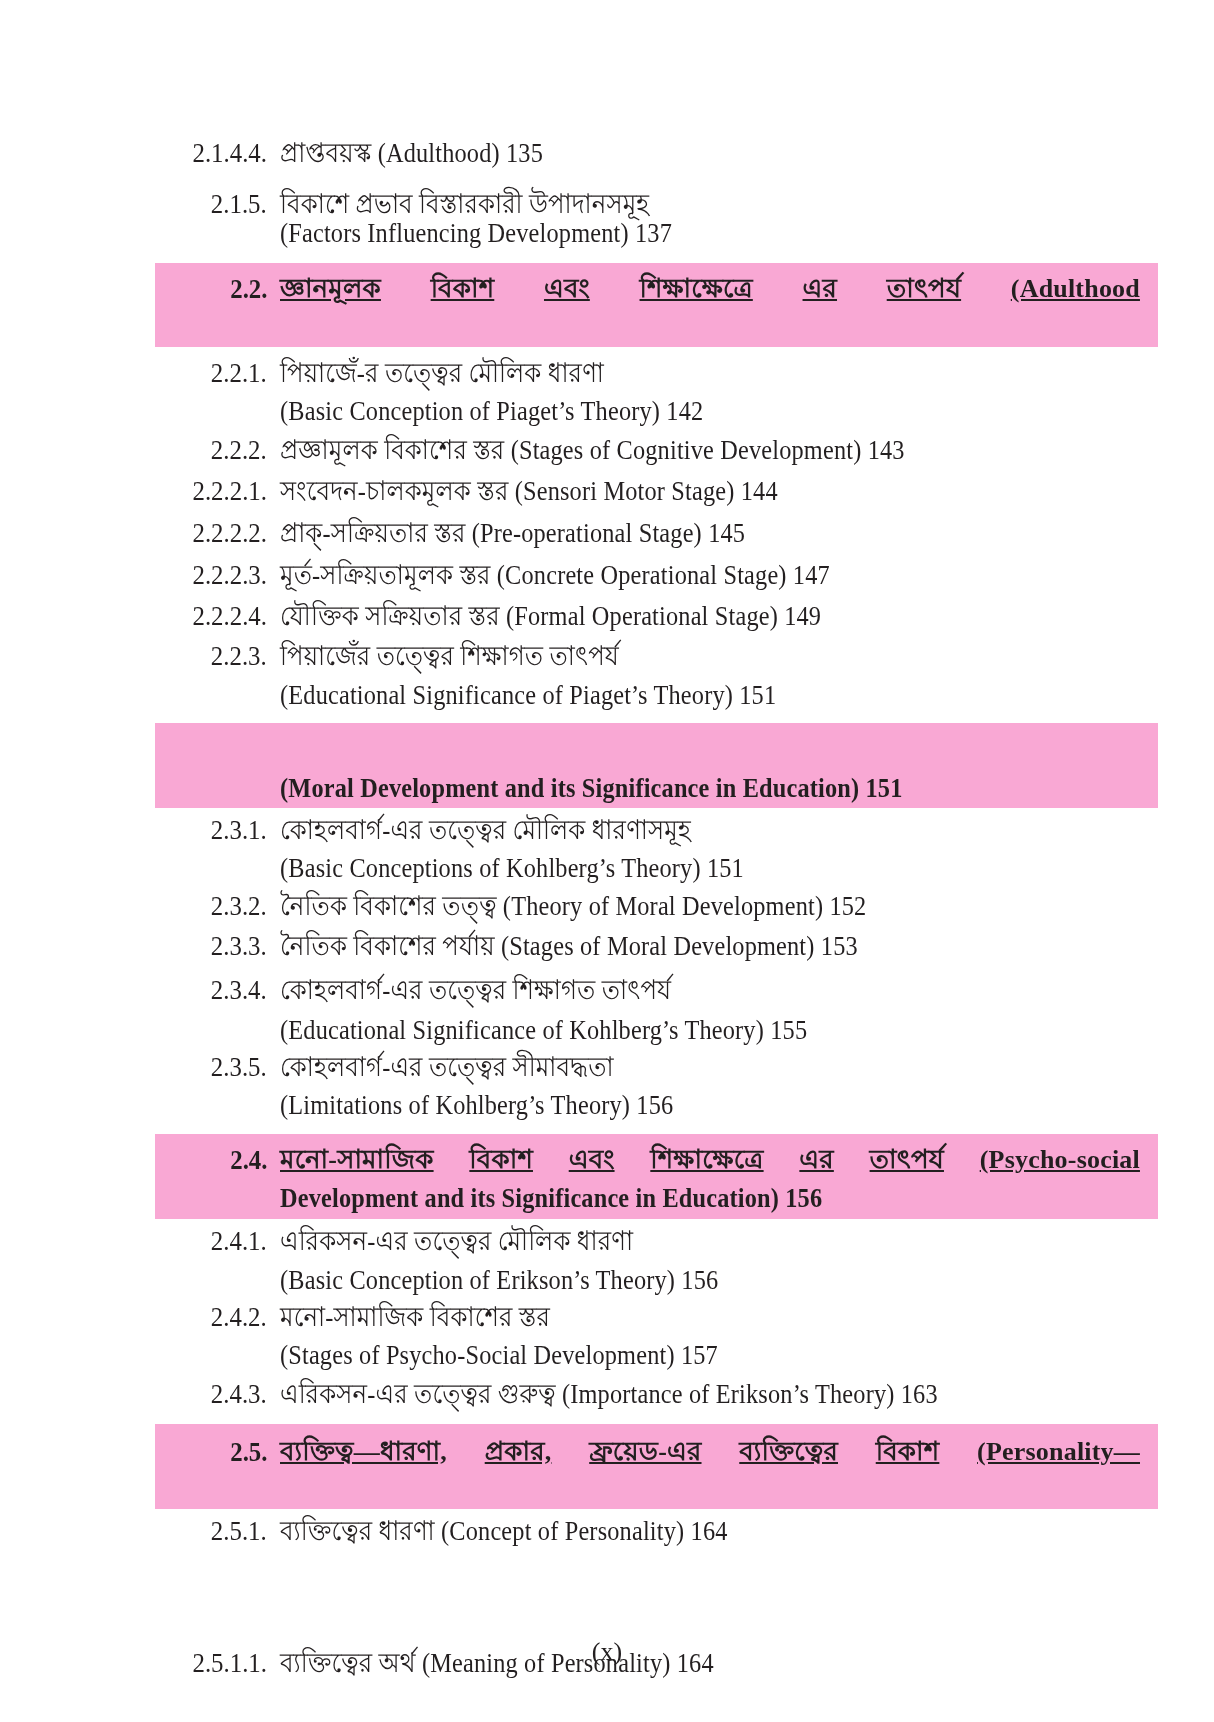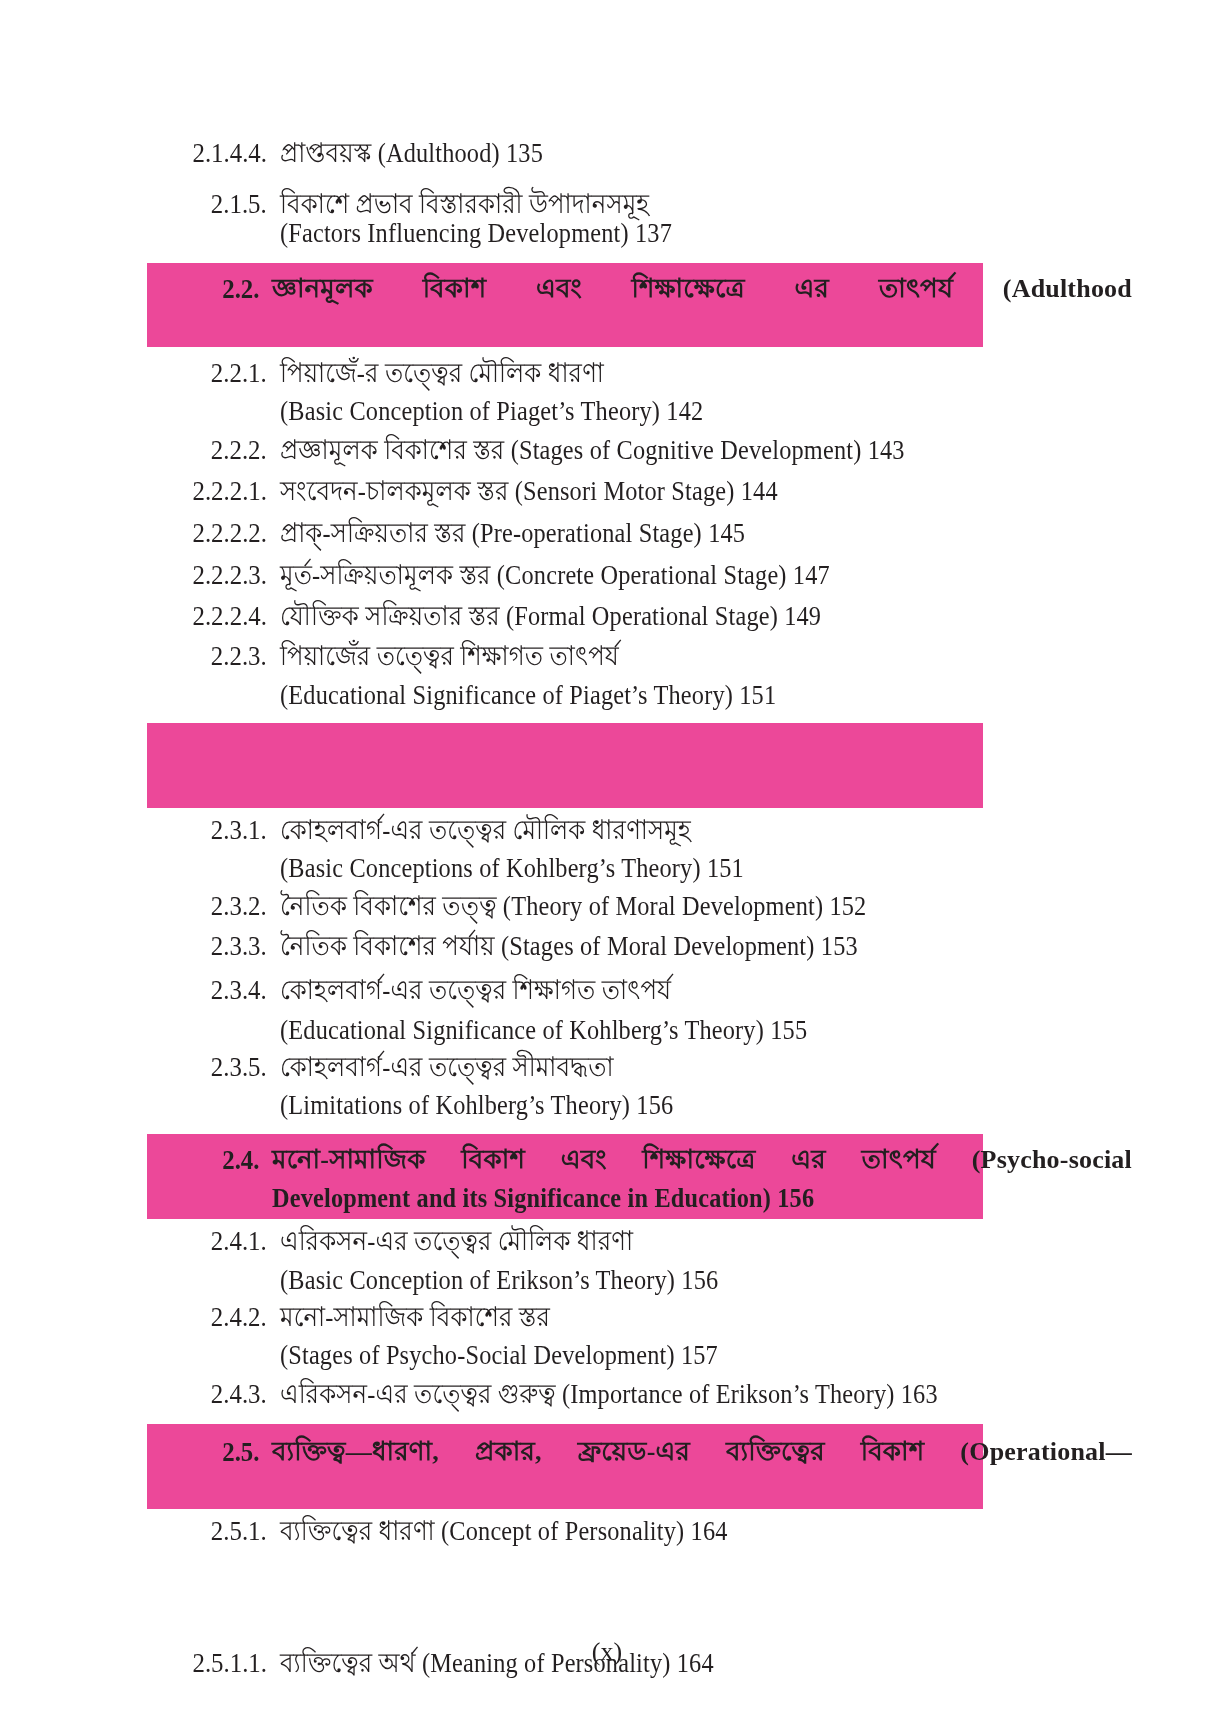--- a/index.html
+++ b/index.html
@@ -3,24 +3,24 @@
 <meta charset="utf-8">
 <style>
   html, body { margin:0; padding:0; background:#ffffff; }
   body { width:1214px; height:1722px; position:relative; overflow:hidden;
          font-family:"Liberation Serif", "DejaVu Serif", serif; color:#231f20; }
   .line { position:absolute; left:0; width:1214px; height:40px; }
   .num { position:absolute; right:calc(1214px - 267px); top:0; font-size:27px; line-height:40px;
          white-space:nowrap; transform:scaleX(0.92); transform-origin:right center; }
   .txt { position:absolute; left:280px; top:0; font-size:27px; line-height:40px; white-space:nowrap;
          transform:scaleX(0.90); transform-origin:left center; letter-spacing:0.2px; }
-  .band { position:absolute; left:147px; width:836px; background:#ec4899; }
+  .band { position:absolute; left:155px; width:1003px; background:#f9a8d4; }
   .band .num, .band .txt { font-weight:bold; }
   .band .txt.justify { width:860px; transform:none; display:flex; justify-content:space-between; font-size:26px; }
-  .band .txt.justify span { display:inline-block; }
+  .band .txt.justify span { display:inline-block;text-decoration:underline; }
   .page-num { position:absolute; left:0; width:1214px; top:1634px; text-align:center; font-size:26px; line-height:36px; }
 </style>
 </head>
 <body>
 
 <div>
 
   <div class="line" style="top:133px">
     <span class="num">2.1.4.4.</span>
     <span class="txt">প্রাপ্তবয়স্ক (Adulthood) 135</span>
@@ -78,20 +78,23 @@
   </div>
   <div class="line" style="top:636px">
     <span class="num">2.2.3.</span>
     <span class="txt">পিয়াজেঁর তত্ত্বের শিক্ষাগত তাৎপর্য</span>
   </div>
   <div class="line" style="top:675px">
     <span class="txt">(Educational Significance of Piaget’s Theory) 151</span>
   </div>
 
   <div class="band" style="top:723px;height:85px">
+    <div class="line" style="top:45px;left:-155px">
+      <span class="txt">(Moral Development and its Significance in Education) 151</span>
+    </div>
   </div>
 
   <div class="line" style="top:810px">
     <span class="num">2.3.1.</span>
     <span class="txt">কোহলবার্গ-এর তত্ত্বের মৌলিক ধারণাসমূহ</span>
   </div>
   <div class="line" style="top:848px">
     <span class="txt">(Basic Conceptions of Kohlberg’s Theory) 151</span>
   </div>
   <div class="line" style="top:886px">
@@ -156,21 +159,21 @@
 
   <div class="band" style="top:1424px;height:85px">
     <div class="line" style="top:8px;left:-155px">
       <span class="num">2.5.</span>
       <span class="txt justify">
         <span>ব্যক্তিত্ব—ধারণা,</span>
         <span>প্রকার,</span>
         <span>ফ্রয়েড-এর</span>
         <span>ব্যক্তিত্বের</span>
         <span>বিকাশ</span>
-        <span>(Operational—</span>
+        <span>(Personality—</span>
       </span>
     </div>
   </div>
 
   <div class="line" style="top:1511px">
     <span class="num">2.5.1.</span>
     <span class="txt">ব্যক্তিত্বের ধারণা (Concept of Personality) 164</span>
   </div>
   <div class="line" style="top:1643px">
     <span class="num">2.5.1.1.</span>

